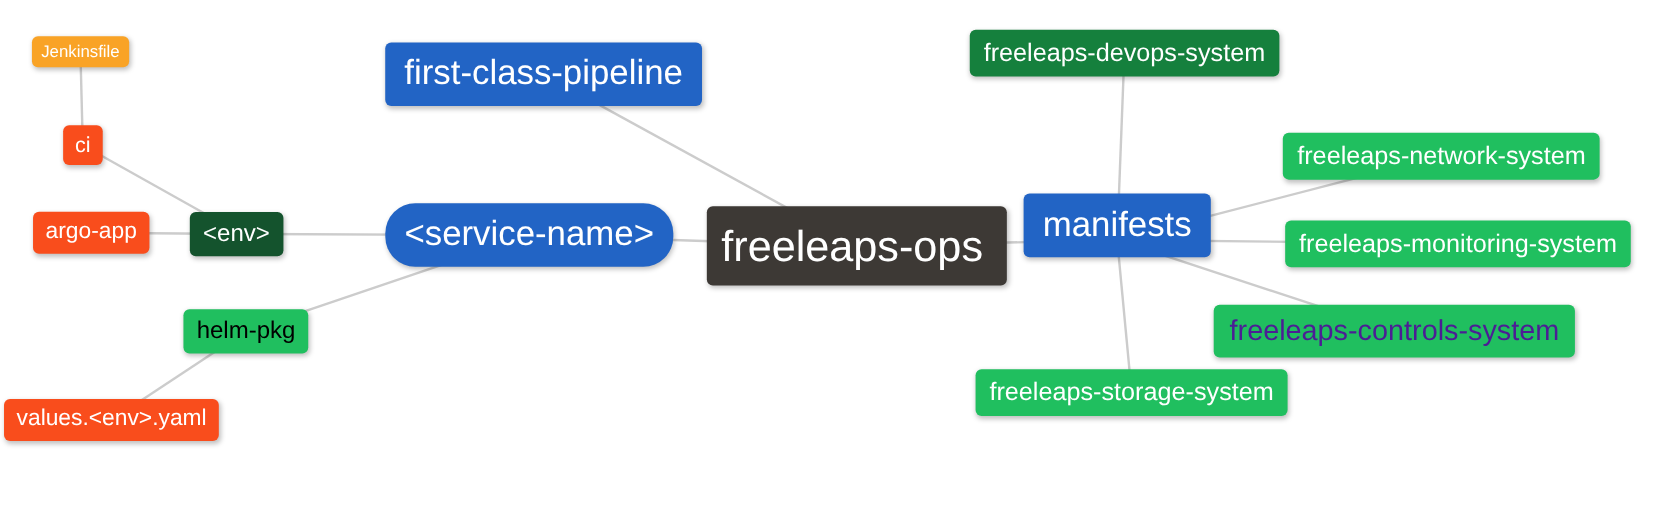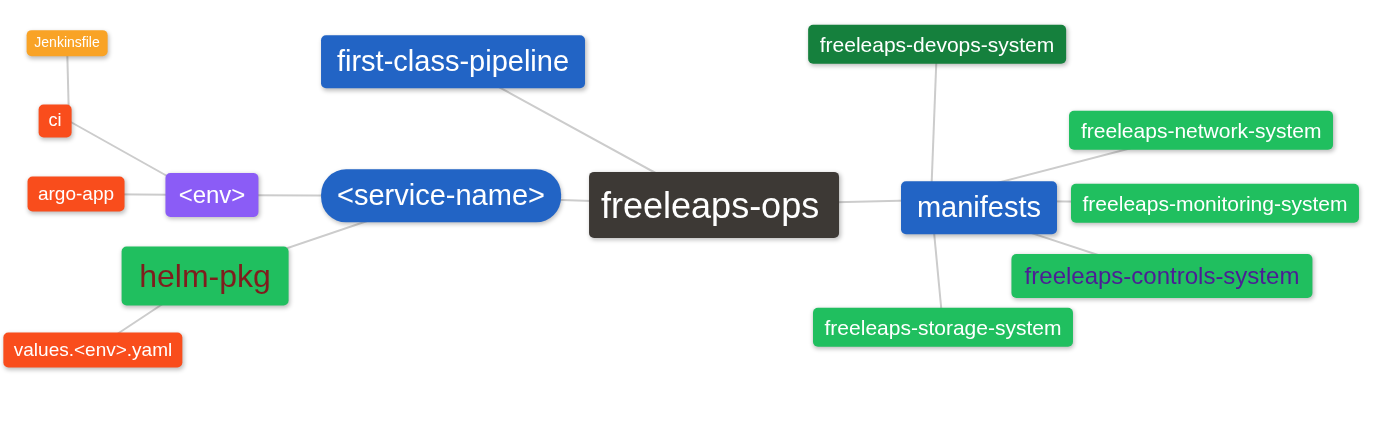--- a/index.html
+++ b/index.html
@@ -60,28 +60,28 @@
       <line x1="441" y1="196" x2="714" y2="205" stroke="#CCCCCC" stroke-width="2"></line>
       <line x1="714" y1="205" x2="931" y2="200" stroke="#CCCCCC" stroke-width="2"></line>
       <line x1="931" y1="200" x2="937" y2="44" stroke="#CCCCCC" stroke-width="2"></line>
       <line x1="931" y1="200" x2="1201" y2="130" stroke="#CCCCCC" stroke-width="2"></line>
       <line x1="931" y1="200" x2="1215" y2="203" stroke="#CCCCCC" stroke-width="2"></line>
       <line x1="931" y1="200" x2="1162" y2="276" stroke="#CCCCCC" stroke-width="2"></line>
       <line x1="931" y1="200" x2="943" y2="327" stroke="#CCCCCC" stroke-width="2"></line>
     </svg>
   <div class="node-layer" id="node-layer">
       <div class="node" style="left: 67px; top: 43px; font-size: 14px; background: rgb(249, 163, 38); color: rgb(255, 255, 255);">Jenkinsfile</div>
-      <div class="node" style="left: 55px; top: 121px; font-size: 18px; background: rgb(249, 77, 28); color: rgb(255, 255, 255);">ci</div>
+      <div class="node" style="left: 69px; top: 121px; font-size: 18px; background: rgb(249, 77, 28); color: rgb(255, 255, 255);">ci</div>
       <div class="node" style="left: 76px; top: 194px; font-size: 19px; background: rgb(249, 77, 28); color: rgb(255, 255, 255);">argo-app</div>
-      <div class="node" style="left: 212px; top: 195px; font-size: 24px; background: #8b5cf6; color: rgb(255, 255, 255);">&lt;env&gt;</div>
-      <div class="node" style="left: 205px; top: 276px; font-size: 32px; background: rgb(32, 191, 95); color: #7f1d1d;">helm-pkg</div>
+      <div class="node" style="left: 197px; top: 195px; font-size: 20px; background: #14532d; color: rgb(255, 255, 255);">&lt;env&gt;</div>
+      <div class="node" style="left: 205px; top: 276px; font-size: 20px; background: rgb(32, 191, 95); color: #000000;">helm-pkg</div>
       <div class="node" style="left: 453px; top: 62px; font-size: 29px; background: rgb(34, 100, 197); color: rgb(255, 255, 255);">first-class-pipeline</div>
       <div class="node" style="left: 93px; top: 350px; font-size: 19px; background: rgb(249, 77, 28); color: rgb(255, 255, 255);">values.&lt;env&gt;.yaml</div>
       <div class="node" style="left: 441px; top: 196px; font-size: 29px; background: rgb(34, 100, 197); color: rgb(255, 255, 255); border-radius: 25px;">&lt;service-name&gt;</div>
       <div class="node" style="left: 714px; top: 205px; font-size: 36px; background: rgb(61, 57, 53); color: rgb(255, 255, 255); padding-left: 12px;">freeleaps-ops</div>
-      <div class="node" style="left: 931px; top: 208px; font-size: 29px; background: rgb(34, 100, 197); color: rgb(255, 255, 255); margin-left: 48px;">manifests</div>
+      <div class="node" style="left: 931px; top: 188px; font-size: 29px; background: rgb(34, 100, 197); color: rgb(255, 255, 255);">manifests</div>
       <div class="node" style="left: 937px; top: 44px; font-size: 21px; background: #15803d; color: rgb(255, 255, 255);">freeleaps-devops-system</div>
       <div class="node" style="left: 1201px; top: 130px; font-size: 21px; background: rgb(32, 191, 95); color: rgb(255, 255, 255); padding-left: 12px;">freeleaps-network-system</div>
       <div class="node" style="left: 1215px; top: 203px; font-size: 21px; background: rgb(32, 191, 95); color: rgb(255, 255, 255);">freeleaps-monitoring-system</div>
       <div class="node" style="left: 1162px; top: 276px; font-size: 24px; background: rgb(32, 191, 95); color: #4c1d95;">freeleaps-controls-system</div>
       <div class="node" style="left: 943px; top: 327px; font-size: 21px; background: rgb(32, 191, 95); color: rgb(255, 255, 255);">freeleaps-storage-system</div>
     </div>
 </div>
 
 </body></html>

